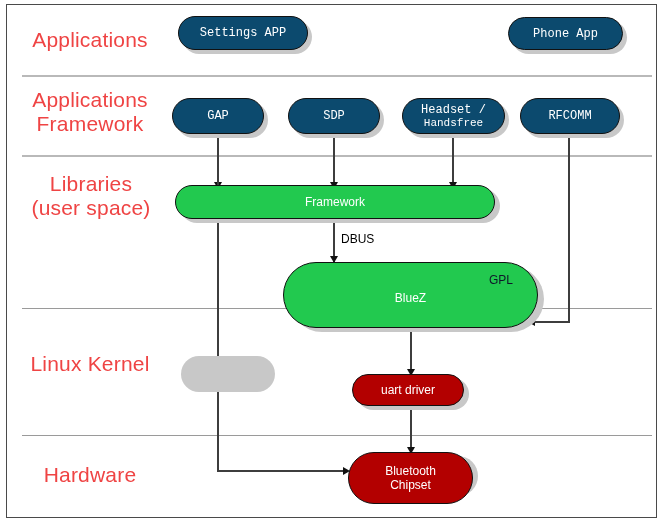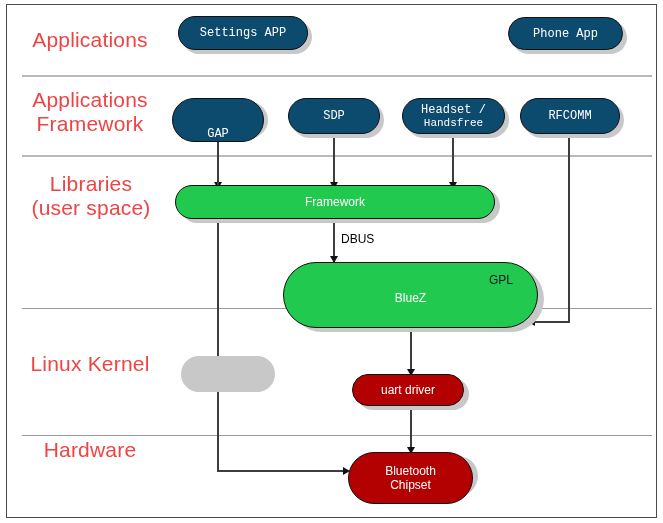--- a/index.html
+++ b/index.html
@@ -117,21 +117,21 @@
   <div class="divider" style="left:22px;top:155px;width:630px;"></div>
   <div class="divider" style="left:22px;top:308px;width:630px;height:1px;background:#9a9a9a;"></div>
   <div class="divider" style="left:22px;top:435px;width:630px;height:1px;background:#9a9a9a;"></div>
 
   <div class="layer-label" style="left:10px;top:28px;width:160px;">Applications</div>
   <div class="layer-label" style="left:10px;top:88px;width:160px;">Applications
 Framework</div>
   <div class="layer-label" style="left:8px;top:172px;width:166px;">Libraries
 (user space)</div>
   <div class="layer-label" style="left:10px;top:352px;width:160px;">Linux Kernel</div>
-  <div class="layer-label" style="left:10px;top:438px;width:160px;">Hardware</div>
+  <div class="layer-label" style="left:10px;top:463px;width:160px;">Hardware</div>
 
   <div class="vline" style="left:217px;top:138px;width:2px;height:48px;"></div>
   <div class="arrow-down" style="left:214px;top:182px;"></div>
 
   <div class="vline" style="left:333px;top:138px;width:2px;height:48px;"></div>
   <div class="arrow-down" style="left:330px;top:182px;"></div>
 
   <div class="vline" style="left:452px;top:138px;width:2px;height:48px;"></div>
   <div class="arrow-down" style="left:449px;top:182px;"></div>
 
@@ -157,21 +157,21 @@
   <div class="node blue" style="left:178px;top:16px;width:130px;height:34px;">
     <span class="l1">Settings APP</span>
   </div>
 
   <div class="shadow pill" style="left:512px;top:21px;width:115px;height:33px;"></div>
   <div class="node blue" style="left:508px;top:17px;width:115px;height:33px;">
     <span class="l1">Phone App</span>
   </div>
 
   <div class="shadow pill" style="left:176px;top:102px;width:92px;height:36px;"></div>
-  <div class="node blue" style="left:172px;top:98px;width:92px;height:44px;justify-content:flex-end;">
+  <div class="node blue" style="left:172px;top:98px;width:92px;height:36px;">
     <span class="l1">GAP</span>
   </div>
 
   <div class="shadow pill" style="left:292px;top:102px;width:92px;height:36px;"></div>
   <div class="node blue" style="left:288px;top:98px;width:92px;height:36px;">
     <span class="l1">SDP</span>
   </div>
 
   <div class="shadow pill" style="left:406px;top:102px;width:103px;height:36px;"></div>
   <div class="node blue" style="left:402px;top:98px;width:103px;height:36px;">

